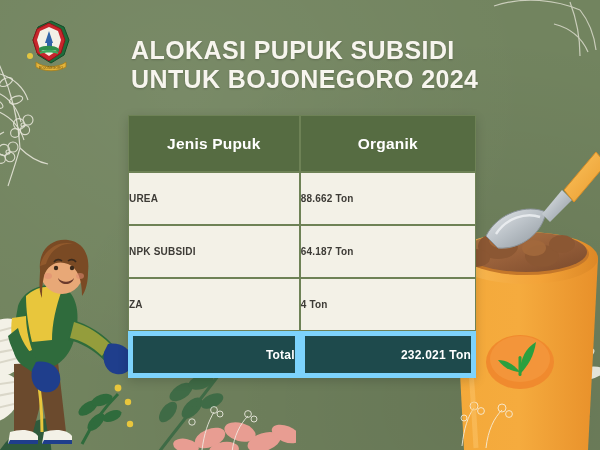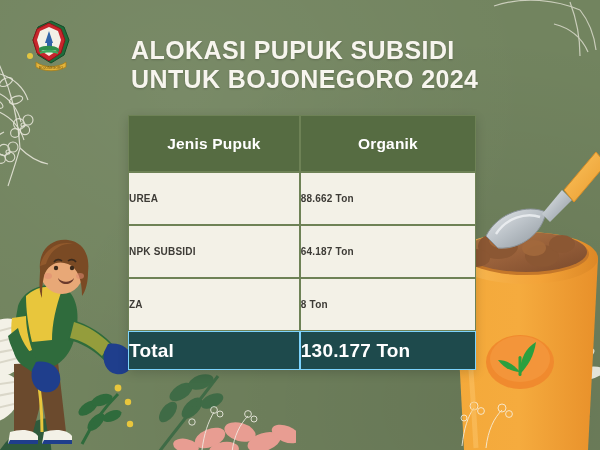--- a/index.html
+++ b/index.html
@@ -51,23 +51,23 @@
     border:1px solid #6e8256;
   }
   .td-cell{
     height:51px;background:#f3f1e7;color:#3d3b36;
     font-size:10px;font-weight:bold;text-align:left;
     vertical-align:middle;letter-spacing:.2px;
     border:1px solid #6e8256;
   }
   .tot-cell{
     height:37px;background:#1e4a4c;color:#ffffff;
-    font-size:19px;font-weight:bold;text-align:left;
+    font-size:12px;font-weight:bold;text-align:right;
     vertical-align:middle;letter-spacing:.2px;
-    border:1px solid #7dd3fc;
+    border:5px solid #7dd3fc;
   }
   .col-a{width:172px;}
   .col-b{width:176px;}
 
   
   .farmer{position:absolute;left:-4px;top:236px;width:150px;height:214px;}
   
   .bucket{position:absolute;right:-6px;top:150px;width:160px;height:300px;}
 </style>
 </head>
@@ -337,22 +337,22 @@
       <tr>
         <td class="td-cell col-a">UREA</td>
         <td class="td-cell col-b">88.662 Ton</td>
       </tr>
       <tr>
         <td class="td-cell col-a">NPK SUBSIDI</td>
         <td class="td-cell col-b">64.187 Ton</td>
       </tr>
       <tr>
         <td class="td-cell col-a">ZA</td>
-        <td class="td-cell col-b">8 Ton</td>
+        <td class="td-cell col-b">4 Ton</td>
       </tr>
       <tr>
         <td class="tot-cell col-a">Total</td>
-        <td class="tot-cell col-b">130.177 Ton</td>
+        <td class="tot-cell col-b">232.021 Ton</td>
       </tr>
     </tbody>
   </table>
 
 </div>
 
 </body></html>

